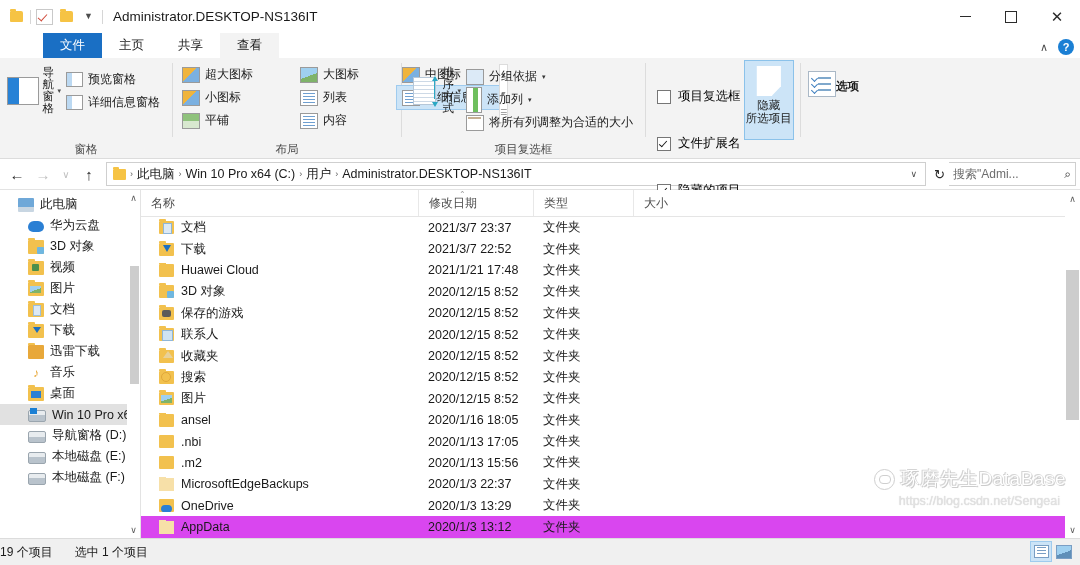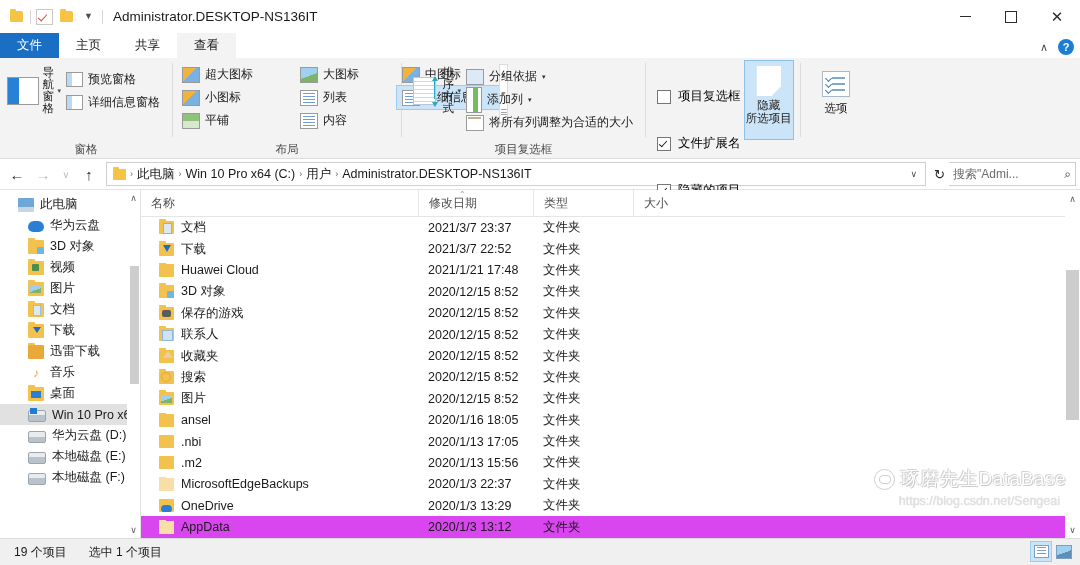--- a/index.html
+++ b/index.html
@@ -22,21 +22,21 @@
   .qat-check:after{content:"";position:absolute;left:3px;top:2px;width:4px;height:8px;border:solid #d04a3a;border-width:0 1.6px 1.6px 0;transform:rotate(42deg);}
   .qat-caret{font-size:9px;color:#4d4d4d;line-height:1;}
   .title-text{font-size:13.5px;color:#1a1a1a;margin-left:10px;white-space:nowrap;}
   .wincontrols{position:absolute;right:0;top:0;height:33px;display:flex;}
   .wc{width:46px;height:33px;display:flex;align-items:center;justify-content:center;color:#2b2b2b;}
   .wc-min{width:11px;height:1px;background:#2b2b2b;}
   .wc-max{width:10px;height:10px;border:1px solid #2b2b2b;}
   .wc-cl{font-size:15px;line-height:1;font-weight:300;}
 
   
-  .tabstrip{height:25px;background:#fff;display:flex;align-items:flex-end;position:relative;flex:0 0 auto;}
+  .tabstrip{height:25px;background:#fff;display:flex;align-items:flex-end;position:relative;flex:0 0 auto;padding-left:43px;}
   .tab{height:25px;padding:0 17px;display:flex;align-items:center;font-size:12.5px;color:#1a1a1a;white-space:nowrap;}
   .tab.file{background:#1a6fc4;color:#fff;}
   .tab.active{background:#f3f3f3;}
   .tabstrip-right{position:absolute;right:6px;bottom:3px;display:flex;align-items:center;gap:10px;}
   .chev-up{color:#4a4a4a;font-size:11px;line-height:1;}
   .help-btn{width:16px;height:16px;border-radius:50%;background:#1a7fd4;color:#fff;font-size:11px;display:flex;align-items:center;justify-content:center;font-weight:bold;}
 
   
   .ribbon{height:100px;background:#f3f3f3;border-bottom:1px solid #dcdcdc;display:flex;flex:0 0 auto;position:relative;}
   .rgroup{height:100px;position:relative;display:flex;flex-direction:column;}
@@ -81,21 +81,21 @@
   .gico.fit{background:#fff;position:relative;}
   .gico.fit:after{content:"";position:absolute;left:1px;top:1px;width:13px;height:2px;background:#c6b093;box-shadow:0 0 0 0 #000;}
 
   .cbrow{display:flex;align-items:center;height:23px;gap:7px;padding:0 4px;white-space:nowrap;margin-top:24px;}
   .cb{width:12px;height:12px;border:1px solid #767676;background:#fff;position:relative;flex:0 0 auto;}
   .cb.on:after{content:"";position:absolute;left:3px;top:1px;width:3px;height:7px;border:solid #1a1a1a;border-width:0 1.5px 1.5px 0;transform:rotate(42deg);}
   .hidebtn{width:60px;height:74px;display:flex;flex-direction:column;align-items:center;justify-content:flex-start;background:#cce4f7;outline:1px solid #8bc2ea;padding-top:4px;}
   .hide-ico{width:36px;height:34px;position:relative;}
   .hide-ico .pg{position:absolute;left:6px;top:1px;width:24px;height:30px;background:#fff;clip-path:polygon(0 0,100% 0,100% 68%,62% 100%,0 100%);box-shadow:0 0 0 1px rgba(255,255,255,0.9);}
   .hide-txt{font-size:11.5px;color:#1a1a1a;text-align:center;line-height:13px;}
-  .optbtn{width:58px;display:flex;flex-direction:column;align-items:center;padding-top:8px;}
+  .optbtn{width:58px;display:flex;flex-direction:row;align-items:center;padding-top:8px;font-weight:bold;}
   .opt-ico{width:26px;height:24px;border:1px solid #aab8c6;background:#fff;position:relative;}
   .opt-ico i{position:absolute;left:9px;width:13px;height:1.5px;background:#7fa8cc;}
   .opt-ico b{position:absolute;left:3px;width:4px;height:4px;border-left:1.5px solid #3f7fbf;border-bottom:1.5px solid #3f7fbf;transform:rotate(-45deg);}
 
   
   .addrbar{height:30px;background:#fff;display:flex;align-items:center;gap:0px;flex:0 0 auto;padding:0 4px;}
   .navbtn{width:26px;height:26px;display:flex;align-items:center;justify-content:center;font-size:15px;color:#2b2b2b;}
   .navbtn.dim{color:#c0c0c0;}
   .navbtn.sm{width:20px;font-size:10px;}
   .crumbbox{flex:1;height:22px;border:1px solid #cfcfcf;background:#fff;display:flex;align-items:center;padding:0 4px;margin:0 4px;min-width:0;}
@@ -169,21 +169,21 @@
   .ov.search{left:2px;top:1px;width:8px;height:8px;border:1.5px solid #e0a83a;border-radius:50%;background:transparent;}
   .ov.pic{left:2px;top:3px;width:11px;height:8px;background:linear-gradient(160deg,#9fd0f0 0 55%,#7fb36a 55% 100%);}
   .ov.onedrive{left:2px;bottom:0px;width:11px;height:7px;background:#2a7fd4;border-radius:5px 5px 4px 4px;}
 
   .fsb-track{position:absolute;right:0;top:0;bottom:0;width:15px;background:#fff;}
   .fsb-thumb{position:absolute;right:1px;top:82px;width:13px;background:#cdcdcd;}
   .fsb-arrow{position:absolute;right:0;width:15px;height:17px;display:flex;align-items:center;justify-content:center;font-size:9px;color:#5a5a5a;}
 
   
   .statusbar{height:26px;background:#f0f0f0;border-top:1px solid #dcdcdc;display:flex;align-items:center;flex:0 0 auto;position:relative;}
-  .st-txt{font-size:12px;color:#1a1a1a;padding-left:14px;white-space:nowrap;}
+  .st-txt{font-size:12px;color:#1a1a1a;white-space:nowrap;}
   .st-txt.second{padding-left:22px;}
   .st-views{position:absolute;right:6px;top:3px;display:flex;gap:3px;}
   .stv{width:20px;height:19px;display:flex;align-items:center;justify-content:center;}
   .stv.active{background:#cce4f7;outline:1px solid #9fcbee;}
   .stv-det{width:13px;height:11px;border:1px solid #7a9ec4;background:#fff;position:relative;}
   .stv-det:after{content:"";position:absolute;left:2px;top:1px;right:2px;height:1px;background:#7a9ec4;box-shadow:0 3px 0 #7a9ec4,0 6px 0 #7a9ec4;}
   .stv-lg{width:14px;height:12px;background:linear-gradient(160deg,#9fd0f0 0 55%,#5f8fb8 55% 100%);border:1px solid #7a9ec4;}
 
   
   .wm{position:absolute;right:14px;bottom:30px;pointer-events:none;text-align:right;}
@@ -484,21 +484,21 @@
         <div class="titem indent">
           <span class="tico ic-fold desk"></span>
           <span>桌面</span>
         </div>
         <div class="titem indent sel">
           <span class="tico ic-drive win"></span>
           <span>Win 10 Pro x6</span>
         </div>
         <div class="titem indent">
           <span class="tico ic-drive"></span>
-          <span>华为云盘 (D:)</span>
+          <span>导航窗格 (D:)</span>
         </div>
         <div class="titem indent">
           <span class="tico ic-drive"></span>
           <span>本地磁盘 (E:)</span>
         </div>
         <div class="titem indent">
           <span class="tico ic-drive"></span>
           <span>本地磁盘 (F:)</span>
         </div>
       </div>

